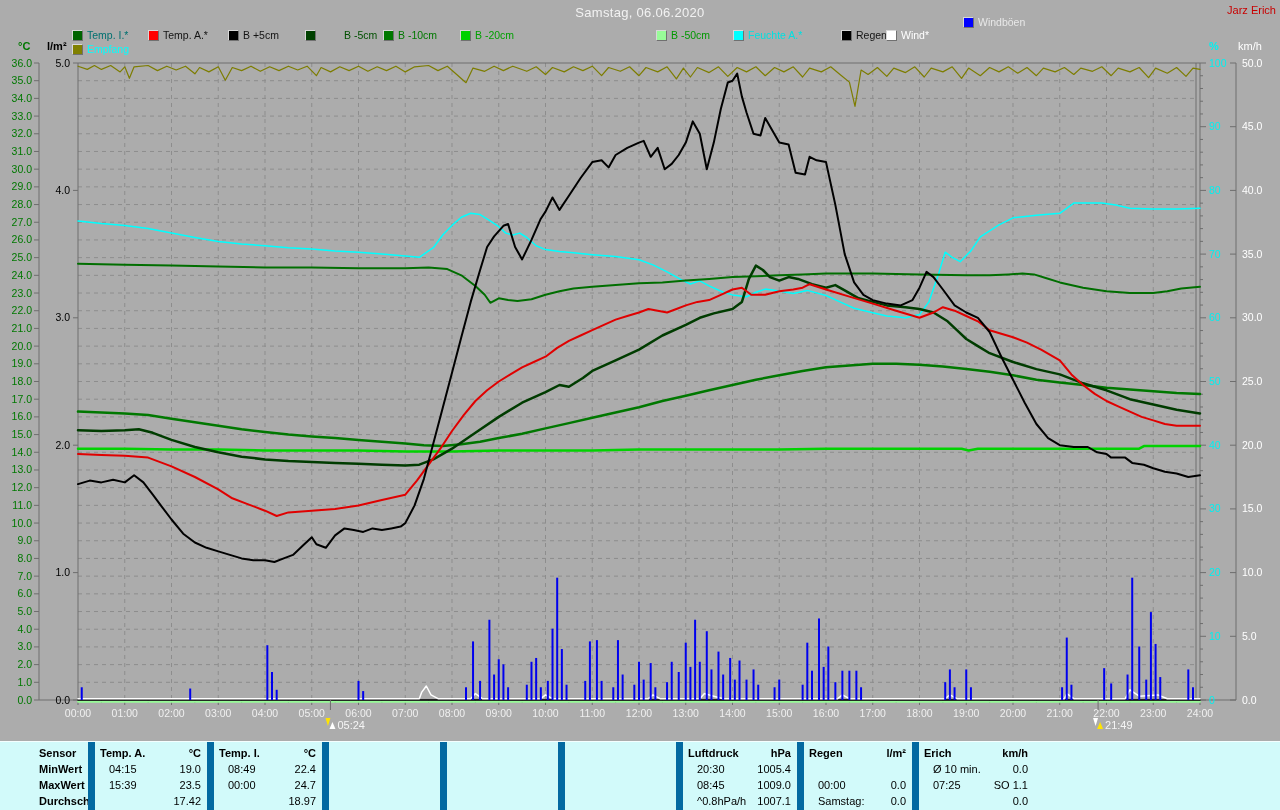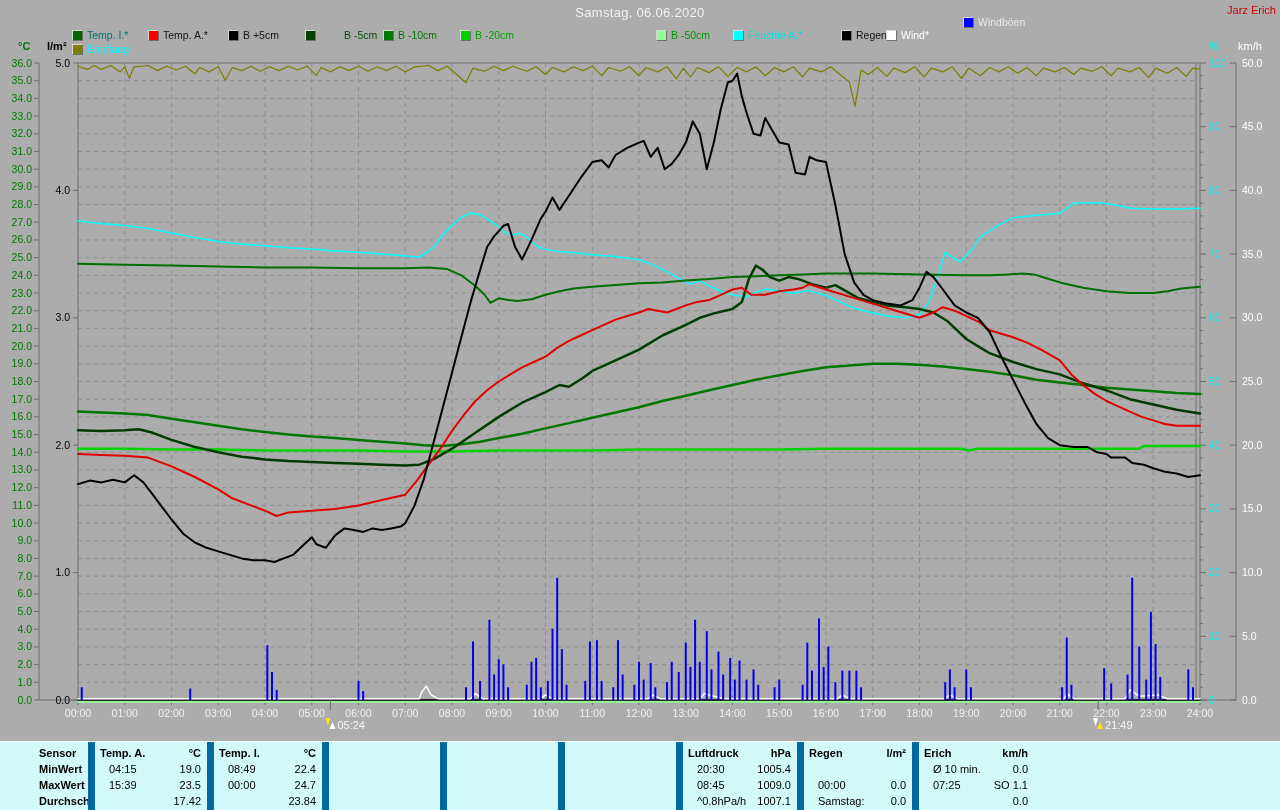--- a/index.html
+++ b/index.html
@@ -539,21 +539,21 @@
       <div class="trow">
         <span class="l">08:49</span>
         <span class="r">22.4</span>
       </div>
       <div class="trow">
         <span class="l">00:00</span>
         <span class="r">24.7</span>
       </div>
       <div class="trow">
         <span class="l"></span>
-        <span class="r">23.84</span>
+        <span class="r">18.97</span>
       </div>
     </div>
     <div class="tcol pad" style="left: 322px; width: 118px;">
       <div class="trow thead">
         <span class="l"></span>
         <span class="r"></span>
       </div>
       <div class="trow">
         <span class="l"></span>
         <span class="r"></span>

